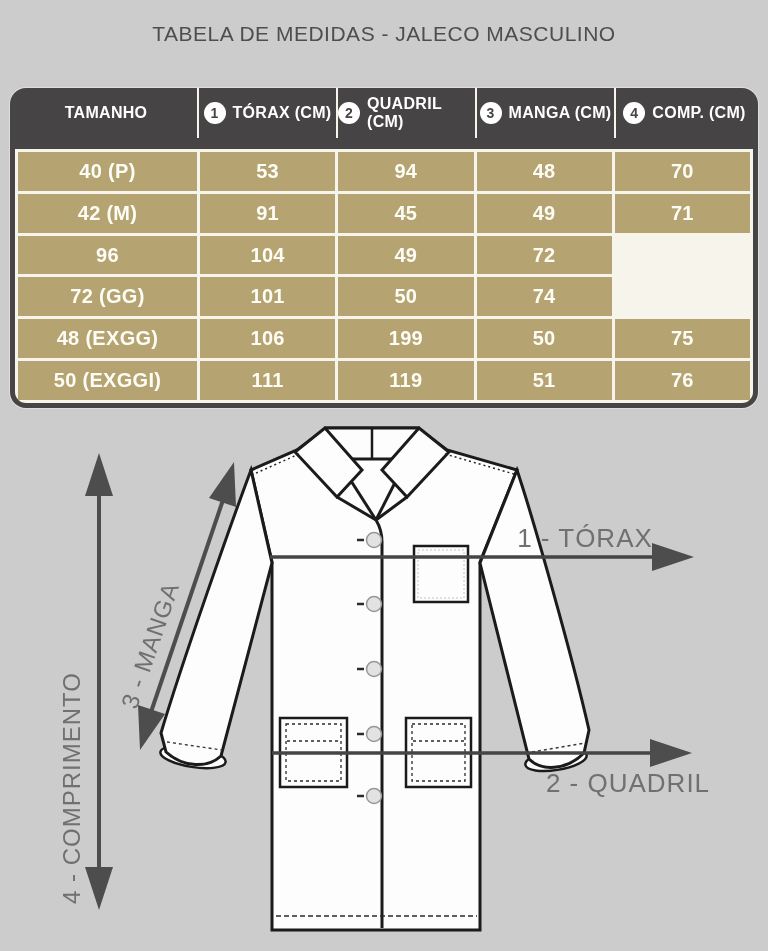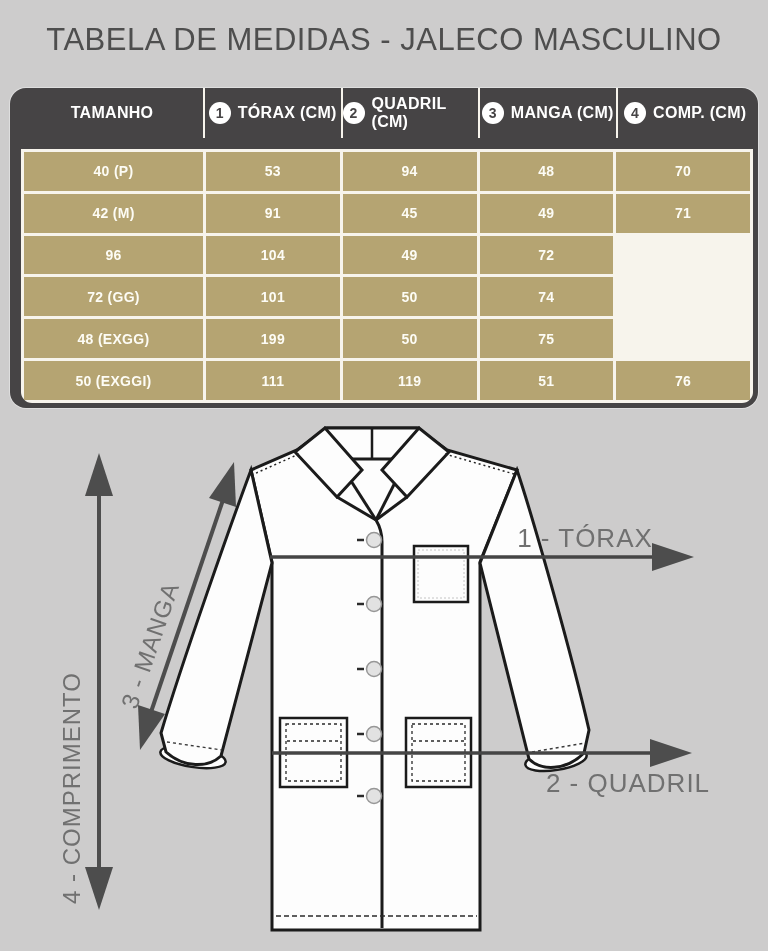--- a/index.html
+++ b/index.html
@@ -1,38 +1,38 @@
 <!DOCTYPE html>
 <html><head>
 <meta charset="utf-8">
 <style>
   html,body{margin:0;padding:0;}
   body{font-family:"Liberation Sans","DejaVu Sans",sans-serif;}
   .page{position:relative;width:768px;height:951px;background:#cdcccc;overflow:hidden;}
 
   
   .title{position:absolute;top:22px;left:0;width:768px;text-align:center;
-         font-size:31px;font-weight:400;color:#4e4e4e;letter-spacing:0.5px;}
+         font-size:21px;font-weight:400;color:#4e4e4e;letter-spacing:0.5px;}
 
   
   .tbl{position:absolute;left:10px;top:88px;width:748px;height:320px;box-sizing:border-box;
-       background:#464445;border-radius:16px;padding:0 5px 5px 11px;
+       background:#464445;border-radius:16px;padding:0 5px 5px 5px;
        display:flex;flex-direction:column;box-shadow:0 0 0 1px rgba(255,255,255,0.35);gap:11px;}
   .tbl-head{display:grid;grid-template-columns:182px 1fr 1fr 1fr 1fr;height:50px;flex:0 0 50px;}
   .th{display:flex;align-items:center;justify-content:center;gap:7px;color:#ffffff;
       font-size:16px;font-weight:bold;letter-spacing:0.3px;}
   .th + .th{border-left:2px solid #f7f4ec;}
   .badge{width:22px;height:22px;border-radius:50%;background:#ffffff;color:#464445;
          display:inline-flex;align-items:center;justify-content:center;
          font-size:14px;font-weight:bold;flex:0 0 22px;}
   .tbl-body{flex:1;background:#f7f4ec;padding:3px;border-radius:0 0 11px 11px;
             display:grid;grid-template-rows:repeat(6,1fr);gap:3px;}
   .row{display:grid;grid-template-columns:179px 1fr 1fr 1fr 1fr;gap:3px;}
   .cell{background:#b5a472;color:#fdfcf5;display:flex;align-items:center;justify-content:center;
-        font-size:14px;font-weight:bold;letter-spacing:0.3px;}
+        font-size:20px;font-weight:bold;letter-spacing:0.3px;}
 
   
   .diagram{position:absolute;left:0;top:415px;width:768px;height:536px;}
   text.meas{fill:#707070;font-family:"Liberation Sans","DejaVu Sans",sans-serif;}
 </style>
 </head>
 <body>
 
 <div class="page">
 
@@ -83,20 +83,21 @@
         <div class="cell">72</div>
       </div>
       <div class="row">
         <div class="cell">72 (GG)</div>
         <div class="cell">101</div>
         <div class="cell">50</div>
         <div class="cell">74</div>
       </div>
       <div class="row">
         <div class="cell">48 (EXGG)</div>
+        <div class="cell">106</div>
         <div class="cell">199</div>
         <div class="cell">50</div>
         <div class="cell">75</div>
       </div>
       <div class="row">
         <div class="cell">50 (EXGGI)</div>
         <div class="cell">111</div>
         <div class="cell">119</div>
         <div class="cell">51</div>
         <div class="cell">76</div>

